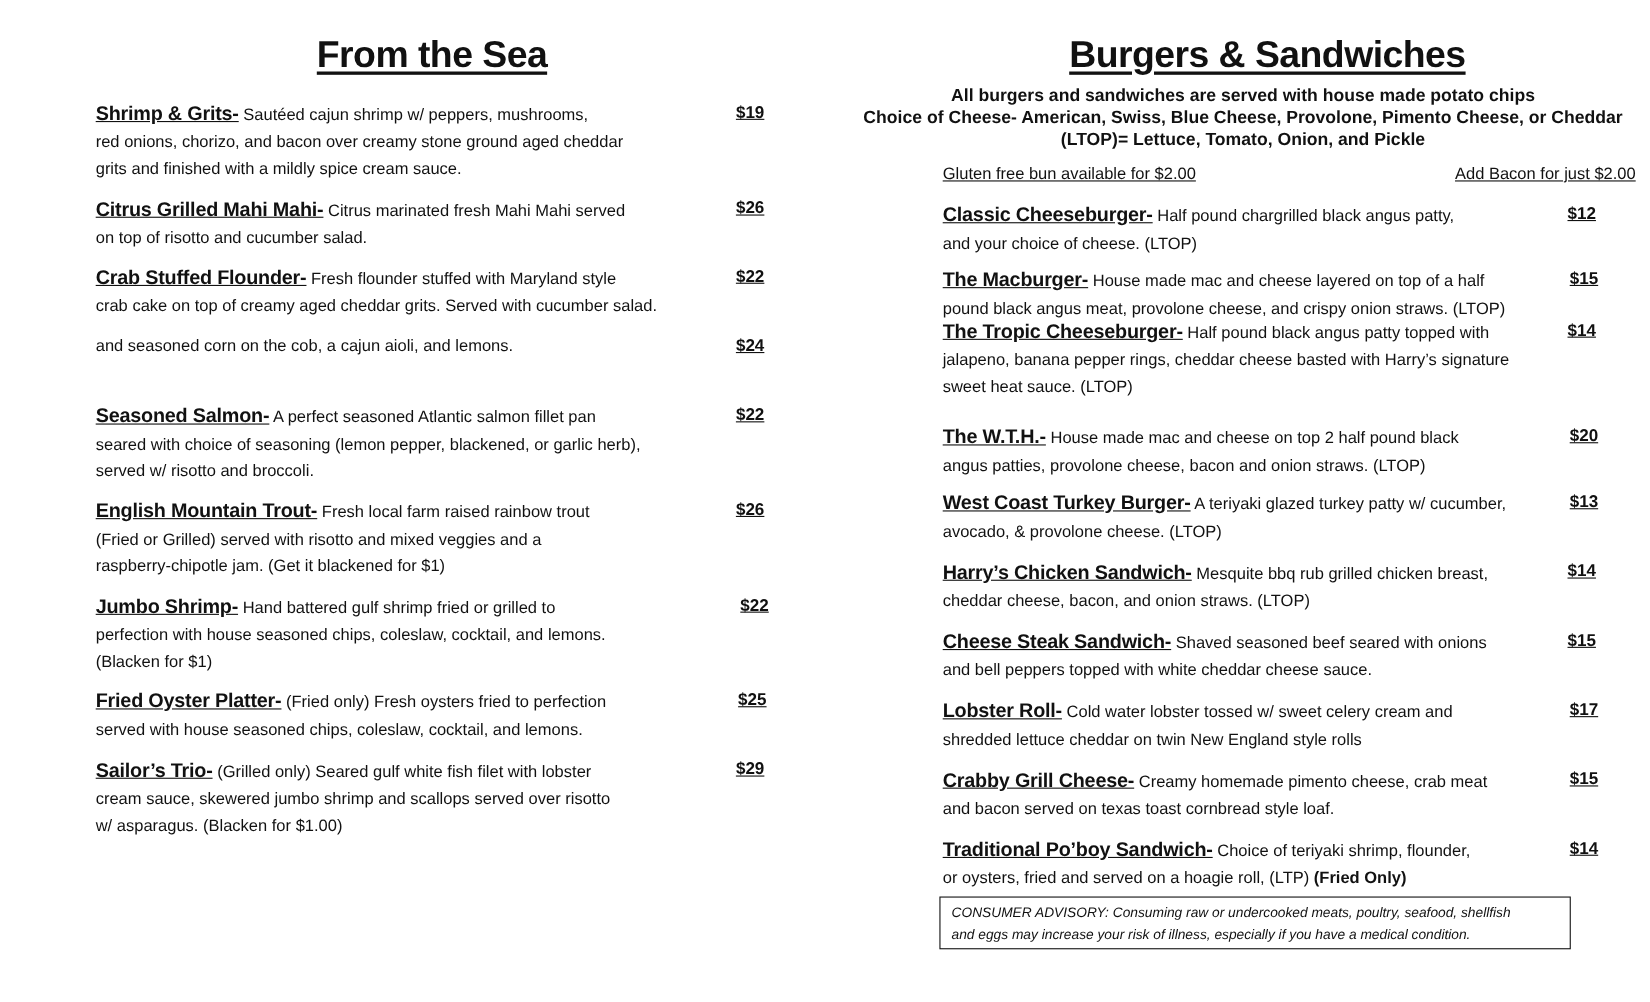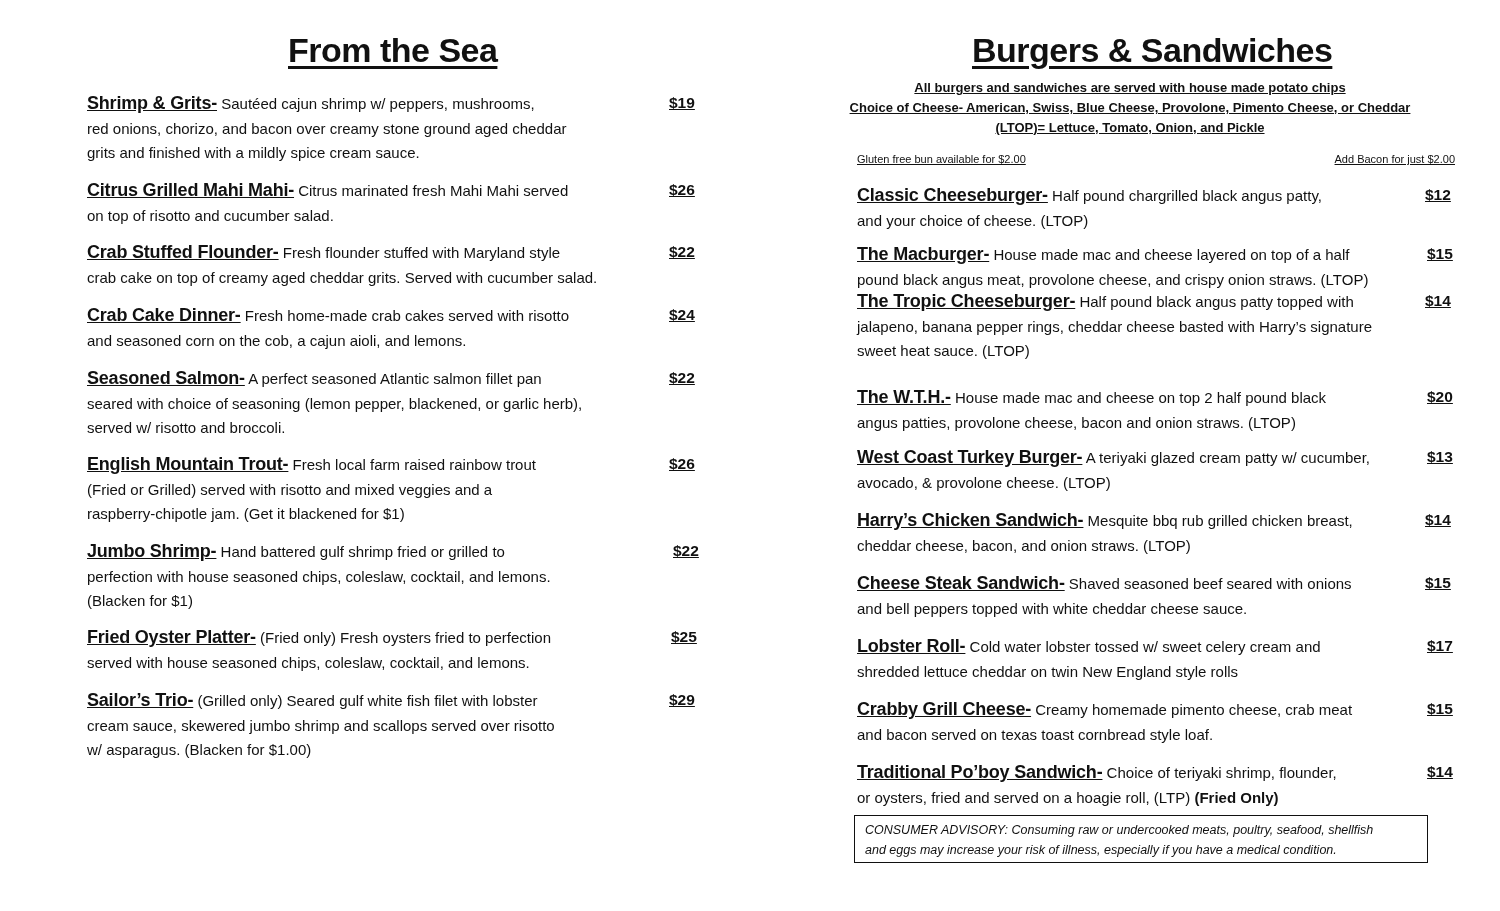--- a/index.html
+++ b/index.html
@@ -1,41 +1,41 @@
 <!DOCTYPE html>
 <html><head>
   <meta charset="utf-8">
   <style>
     html, body { margin: 0; padding: 0; background: #ffffff; }
     body {
       width: 1500px; height: 911px; position: relative; overflow: hidden;
       font-family: "Liberation Sans", "DejaVu Sans", sans-serif;
       color: #111111;
     }
-    .page { position: absolute; top: 0; }
+    .page { position: absolute; top: 0; padding-left: 32px; }
     .page-left { left: 0; width: 760px; height: 911px; }
     .page-right { left: 760px; width: 740px; height: 911px; }
 
     .section-title {
       position: absolute; margin: 0;
       font-weight: bold; font-size: 34px; line-height: 40px;
       text-decoration: underline; text-decoration-thickness: 3px;
       text-underline-offset: 4px; letter-spacing: -0.5px;
       white-space: nowrap;
     }
     .title-left { left: 288px; top: 30px; }
     .title-right { left: 212px; top: 30px; }
 
     .notes { position: absolute; left: 0; width: 740px; top: 78px; text-align: center; }
     .note-line {
-      display: block; font-weight: bold; font-size: 13px; line-height: 20px;
-      text-decoration: underline; white-space: nowrap;
+      display: block; font-weight: bold; font-size: 16px; line-height: 20px;
+      white-space: nowrap;
     }
     .extras-left, .extras-right {
-      position: absolute; top: 149px; font-size: 11px; line-height: 20px;
+      position: absolute; top: 149px; font-size: 15px; line-height: 20px;
       text-decoration: underline; white-space: nowrap; font-weight: 500;
     }
     .extras-left { left: 97px; }
     .extras-right { right: 45px; }
 
     .item { position: absolute; }
     .left-col .item { left: 87px; width: 620px; }
     .right-col .item { left: 97px; width: 600px; }
     .item-line {
       display: block; font-size: 15px; line-height: 24.5px; white-space: nowrap;
@@ -79,21 +79,20 @@
     <span class="price">$26</span>
   </div>
 
   <div class="item" style="top:240px">
     <span class="item-line"><span class="item-name">Crab Stuffed Flounder-</span> <span class="item-desc">Fresh flounder stuffed with Maryland style</span></span>
     <span class="item-line item-desc">crab cake on top of creamy aged cheddar grits. Served with cucumber salad.</span>
     <span class="price">$22</span>
   </div>
 
   <div class="item" style="top:303px">
-    <span class="item-line"><span class="item-name">Crab Cake Dinner-</span> <span class="item-desc">Fresh home-made crab cakes served with risotto</span></span>
     <span class="item-line item-desc">and seasoned corn on the cob, a cajun aioli, and lemons.</span>
     <span class="price">$24</span>
   </div>
 
   <div class="item" style="top:366px">
     <span class="item-line"><span class="item-name">Seasoned Salmon-</span> <span class="item-desc">A perfect seasoned Atlantic salmon fillet pan</span></span>
     <span class="item-line item-desc">seared with choice of seasoning (lemon pepper, blackened, or garlic herb),</span>
     <span class="item-line item-desc">served w/ risotto and broccoli.</span>
     <span class="price">$22</span>
   </div>
@@ -157,21 +156,21 @@
     <span class="price">$14</span>
   </div>
 
   <div class="item" style="top:385px">
     <span class="item-line"><span class="item-name">The W.T.H.-</span> <span class="item-desc">House made mac and cheese on top 2 half pound black</span></span>
     <span class="item-line item-desc">angus patties, provolone cheese, bacon and onion straws. (LTOP)</span>
     <span class="price" style="left:570px">$20</span>
   </div>
 
   <div class="item" style="top:445px">
-    <span class="item-line"><span class="item-name">West Coast Turkey Burger-</span> <span class="item-desc">A teriyaki glazed cream patty w/ cucumber,</span></span>
+    <span class="item-line"><span class="item-name">West Coast Turkey Burger-</span> <span class="item-desc">A teriyaki glazed turkey patty w/ cucumber,</span></span>
     <span class="item-line item-desc">avocado, &amp; provolone cheese. (LTOP)</span>
     <span class="price" style="left:570px">$13</span>
   </div>
 
   <div class="item" style="top:508px">
     <span class="item-line"><span class="item-name">Harry’s Chicken Sandwich-</span> <span class="item-desc">Mesquite bbq rub grilled chicken breast,</span></span>
     <span class="item-line item-desc">cheddar cheese, bacon, and onion straws.  (LTOP)</span>
     <span class="price">$14</span>
   </div>
 

